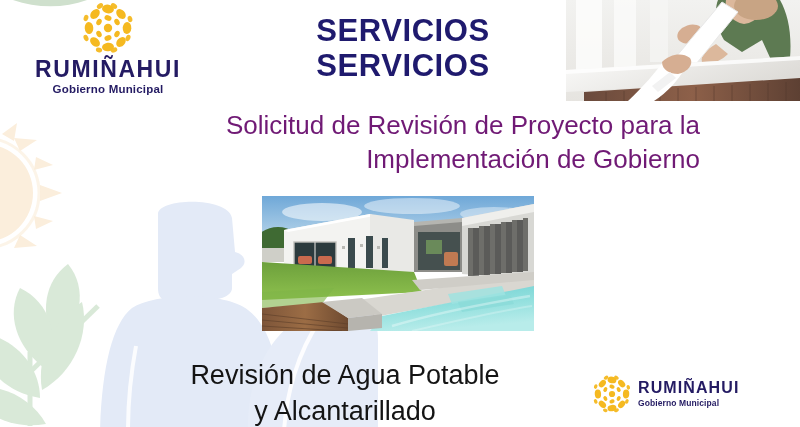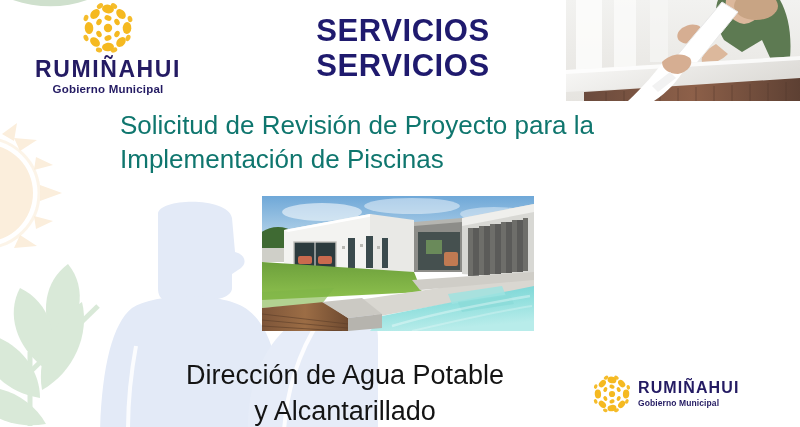--- a/index.html
+++ b/index.html
@@ -70,22 +70,22 @@
     font-size: 11.5px;
     letter-spacing: 0.2px;
     margin-top: 2px;
   }
 
   
   #subtitle {
     position: absolute;
     left: 120px; top: 108px;
     width: 580px;
-    text-align: left;
-    color: #0f766e;
+    text-align: right;
+    color: #701a75;
     font-size: 26px;
     line-height: 1.32;
     font-weight: normal;
   }
 
   
   #photo-pool {
     position: absolute;
     left: 262px; top: 196px;
     width: 272px; height: 135px;
@@ -276,21 +276,21 @@
           <ellipse cx="19" cy="4" rx="3.4" ry="2.4" transform="rotate(326 19 4)"></ellipse>
         </g>
       </g>
     </svg>
     <span class="wordmark">RUMIÑAHUI</span>
     <span class="tagline">Gobierno Municipal</span>
   </div>
 
   <div id="subtitle">
     <div>Solicitud de Revisión de Proyecto para la</div>
-    <div>Implementación de Piscinas</div>
+    <div>Implementación de Gobierno</div>
   </div>
 
   <div id="photo-pool">
     <svg width="272" height="135" viewBox="0 0 272 135">
       <defs>
         <linearGradient id="skyGrad" x1="0" y1="0" x2="0" y2="1">
           <stop offset="0%" stop-color="#6fa8d8"></stop>
           <stop offset="60%" stop-color="#a9cce6"></stop>
           <stop offset="100%" stop-color="#d6e6f0"></stop>
         </linearGradient>
@@ -386,21 +386,21 @@
         <line x1="0" y1="124" x2="86" y2="132"></line>
         <line x1="0" y1="130" x2="80" y2="135"></line>
       </g>
 
       <polygon points="60,106 100,102 120,118 86,122" fill="#cbc9c3"></polygon>
       <polygon points="86,122 120,118 120,132 86,135" fill="#b6b4ae"></polygon>
     </svg>
   </div>
 
   <div id="footer-department">
-    <div>Dirección de Agua Potable</div>
+    <div>Revisión de Agua Potable</div>
     <div>y Alcantarillado</div>
   </div>
 
   <div id="brand-logo-footer">
     <svg class="mark" width="40" height="40" viewBox="0 0 54 52">
       <g fill="#f5b920">
         <circle cx="27" cy="26" r="4.2"></circle>
         <g>
           <ellipse cx="27" cy="7" rx="6" ry="4.4" transform="rotate(10 27 7)"></ellipse>
           <ellipse cx="40" cy="12" rx="5.6" ry="4" transform="rotate(48 40 12)"></ellipse>

